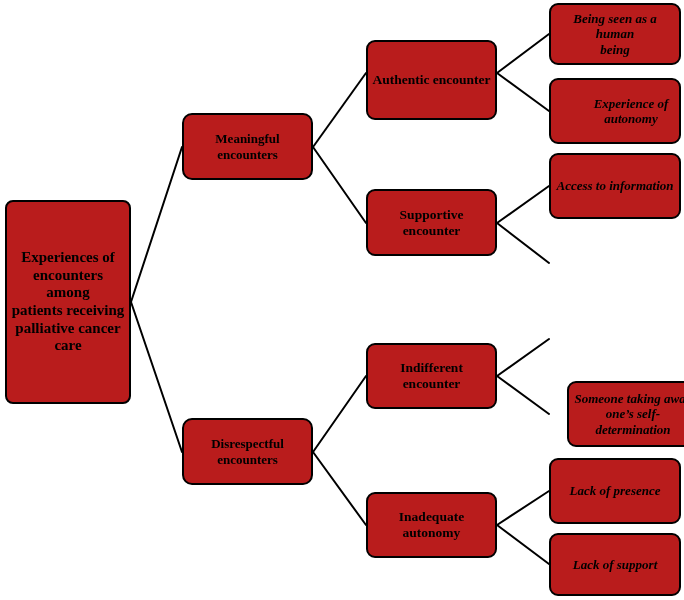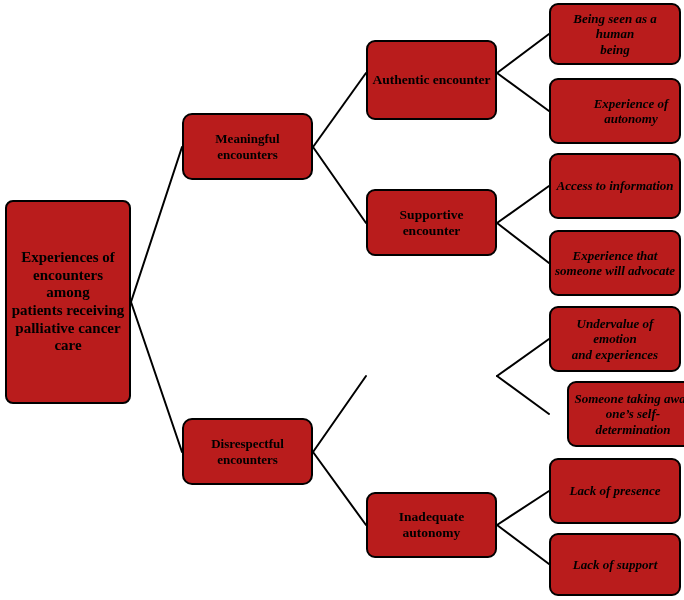--- a/index.html
+++ b/index.html
@@ -114,48 +114,43 @@
   </div>
 
   <div class="node lvl-cat" style="left: 366px; top: 40px; width: 131px; height: 80px;">
     <span class="txt">Authentic encounter</span>
   </div>
 
   <div class="node lvl-cat" style="left: 366px; top: 189px; width: 131px; height: 67px;">
     <span class="txt">Supportive  encounter</span>
   </div>
 
+  <div class="node lvl-cat" style="left: 366px; top: 343px; width: 131px; height: 66px;">
+    <span class="txt">Indifferent   encounter</span>
+  </div>
 
   <div class="node lvl-cat" style="left: 366px; top: 492px; width: 131px; height: 66px;">
     <span class="txt">Inadequate autonomy</span>
   </div>
 
   <div class="node lvl-sub" style="left: 549px; top: 3px; width: 132px; height: 62px;">
     <span class="txt">Being seen as a human
 being</span>
   </div>
 
   <div class="node lvl-sub" style="left: 549px; top: 78px; width: 132px; height: 66px; padding-left: 36px;">
     <span class="txt">Experience of
 autonomy</span>
   </div>
 
   <div class="node lvl-sub" style="left: 549px; top: 153px; width: 132px; height: 66px;">
     <span class="txt">Access to information</span>
   </div>
 
-  <div class="node lvl-sub" style="left: 549px; top: 230px; width: 132px; height: 66px;">
-    <span class="txt">Experience that
-someone will advocate</span>
-  </div>
 
-  <div class="node lvl-sub" style="left: 549px; top: 306px; width: 132px; height: 66px;">
-    <span class="txt">Undervalue of emotion
-and experiences</span>
-  </div>
 
   <div class="node lvl-sub" style="left: 549px; top: 381px; width: 132px; height: 66px; margin-left: 18px;">
     <span class="txt">Someone taking away
 one’s self-determination</span>
   </div>
 
   <div class="node lvl-sub" style="left: 549px; top: 458px; width: 132px; height: 66px;">
     <span class="txt">Lack of presence</span>
   </div>
 

